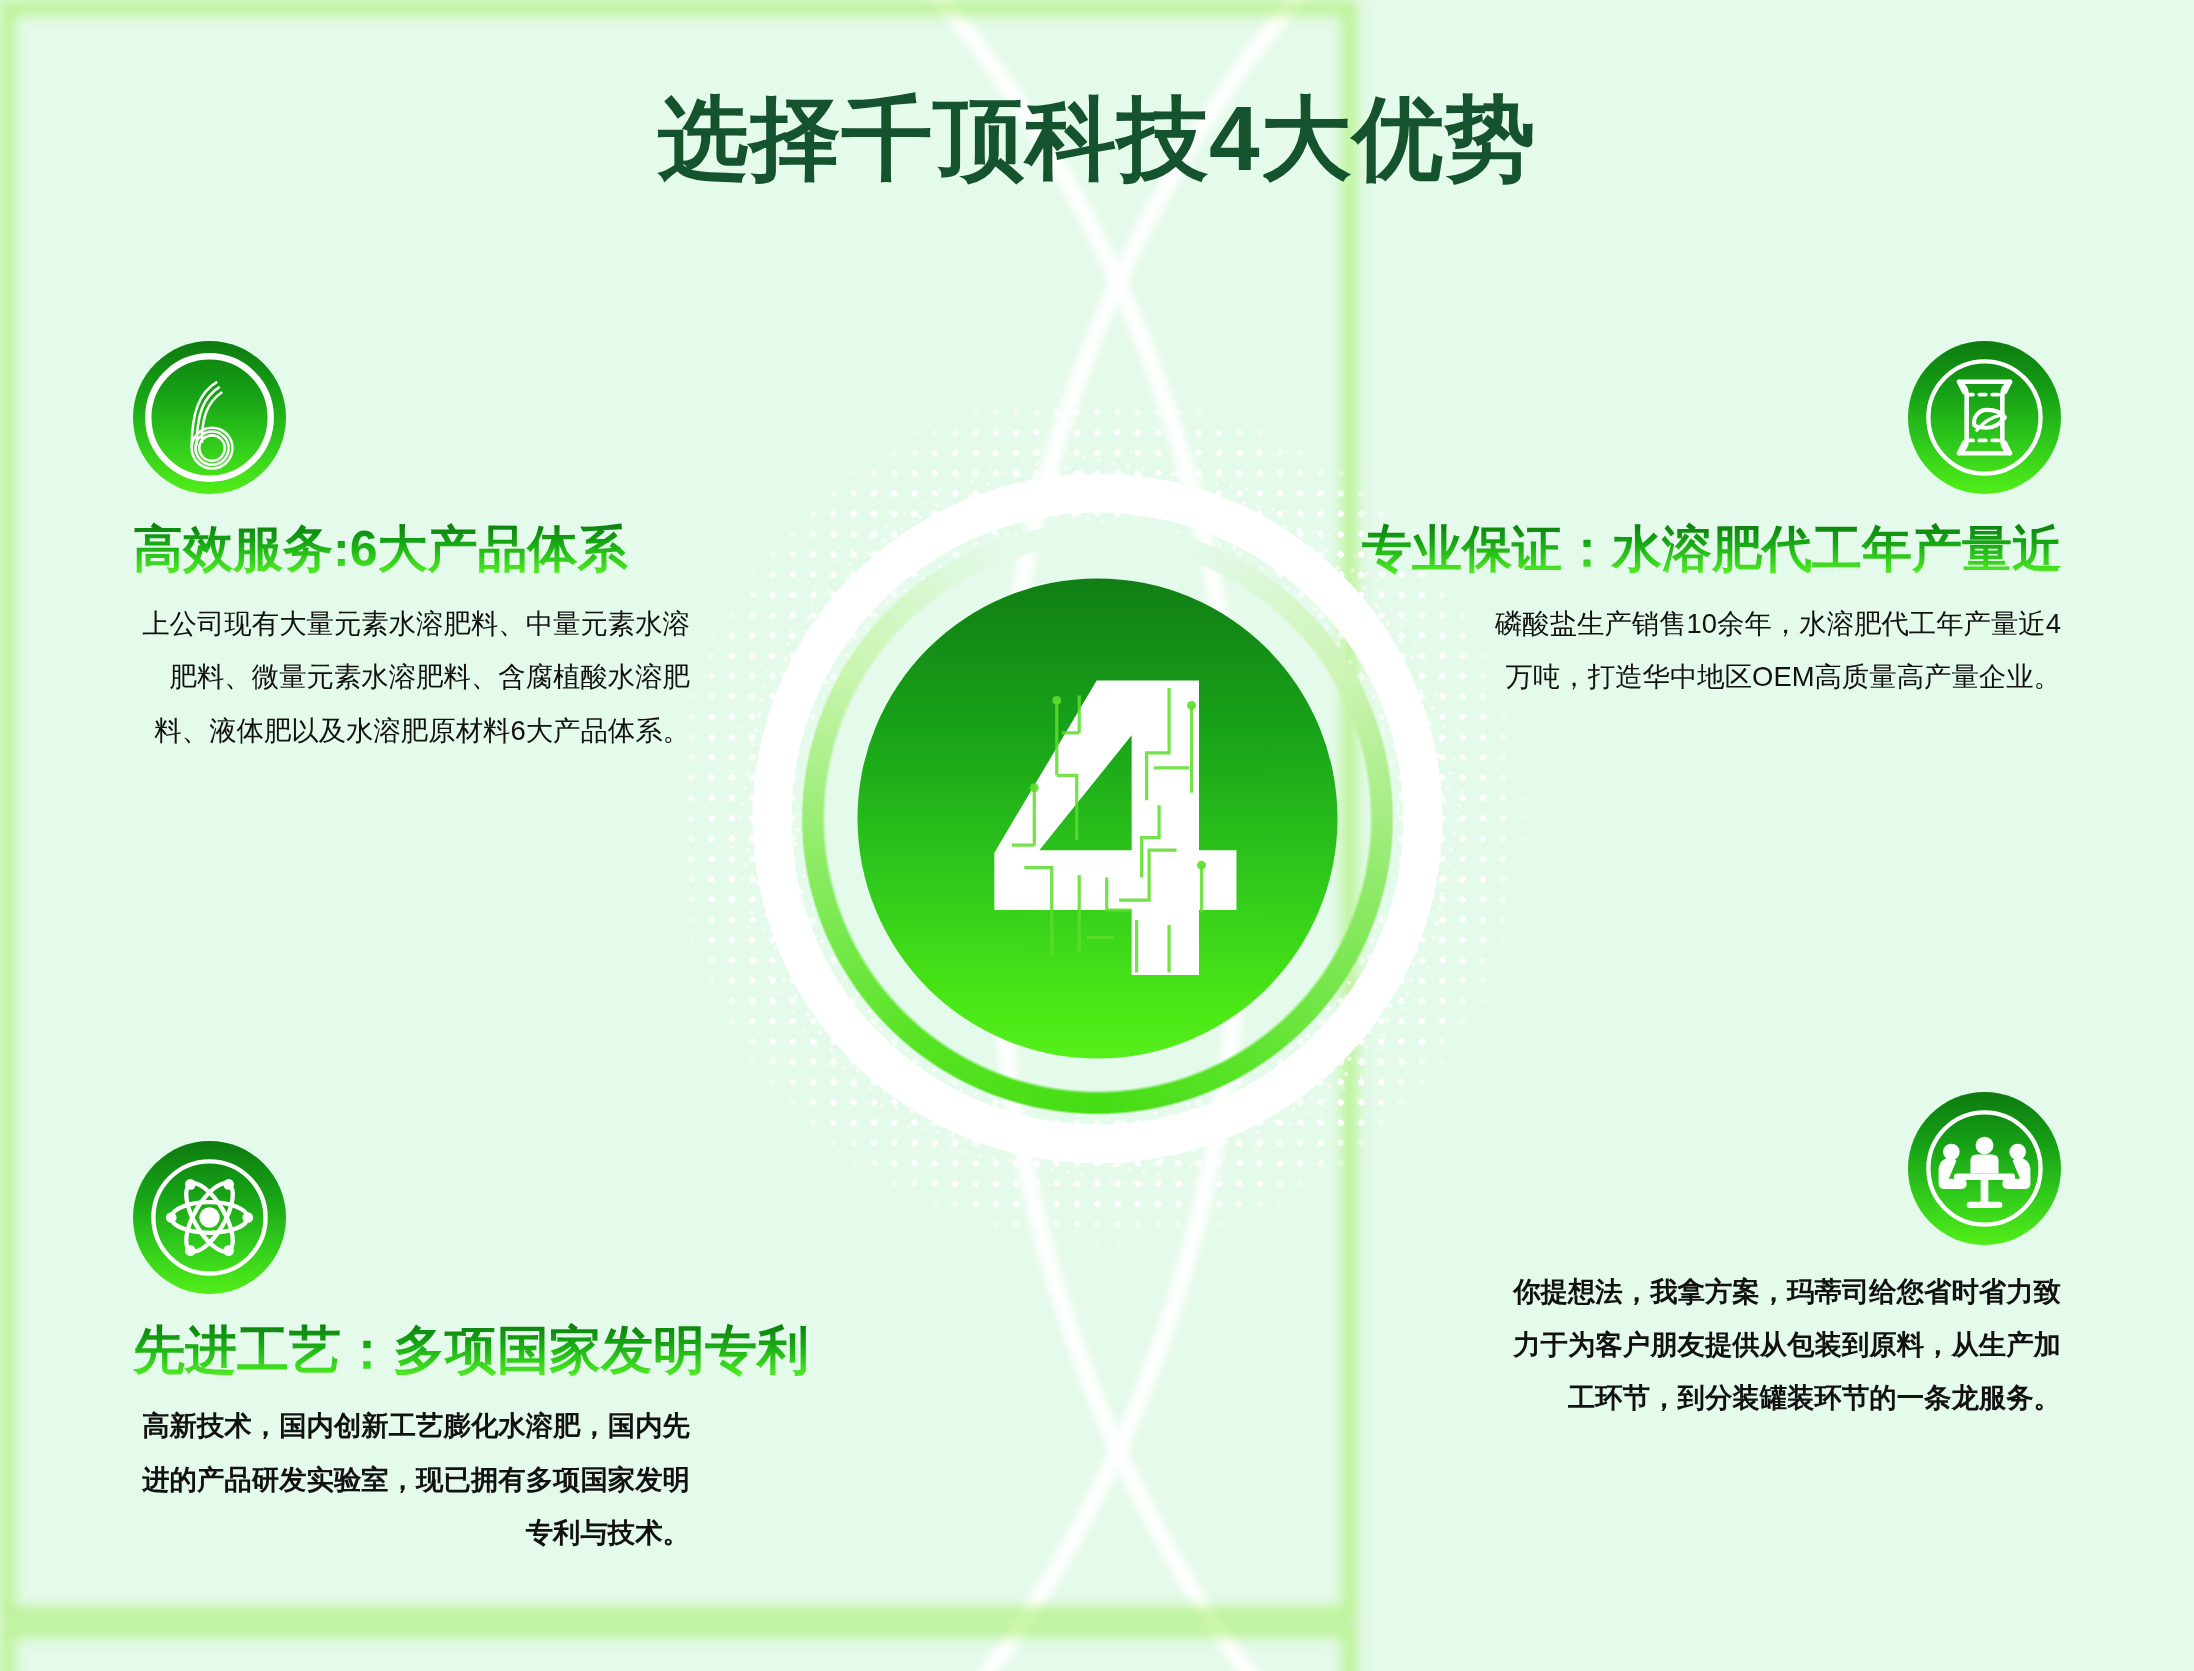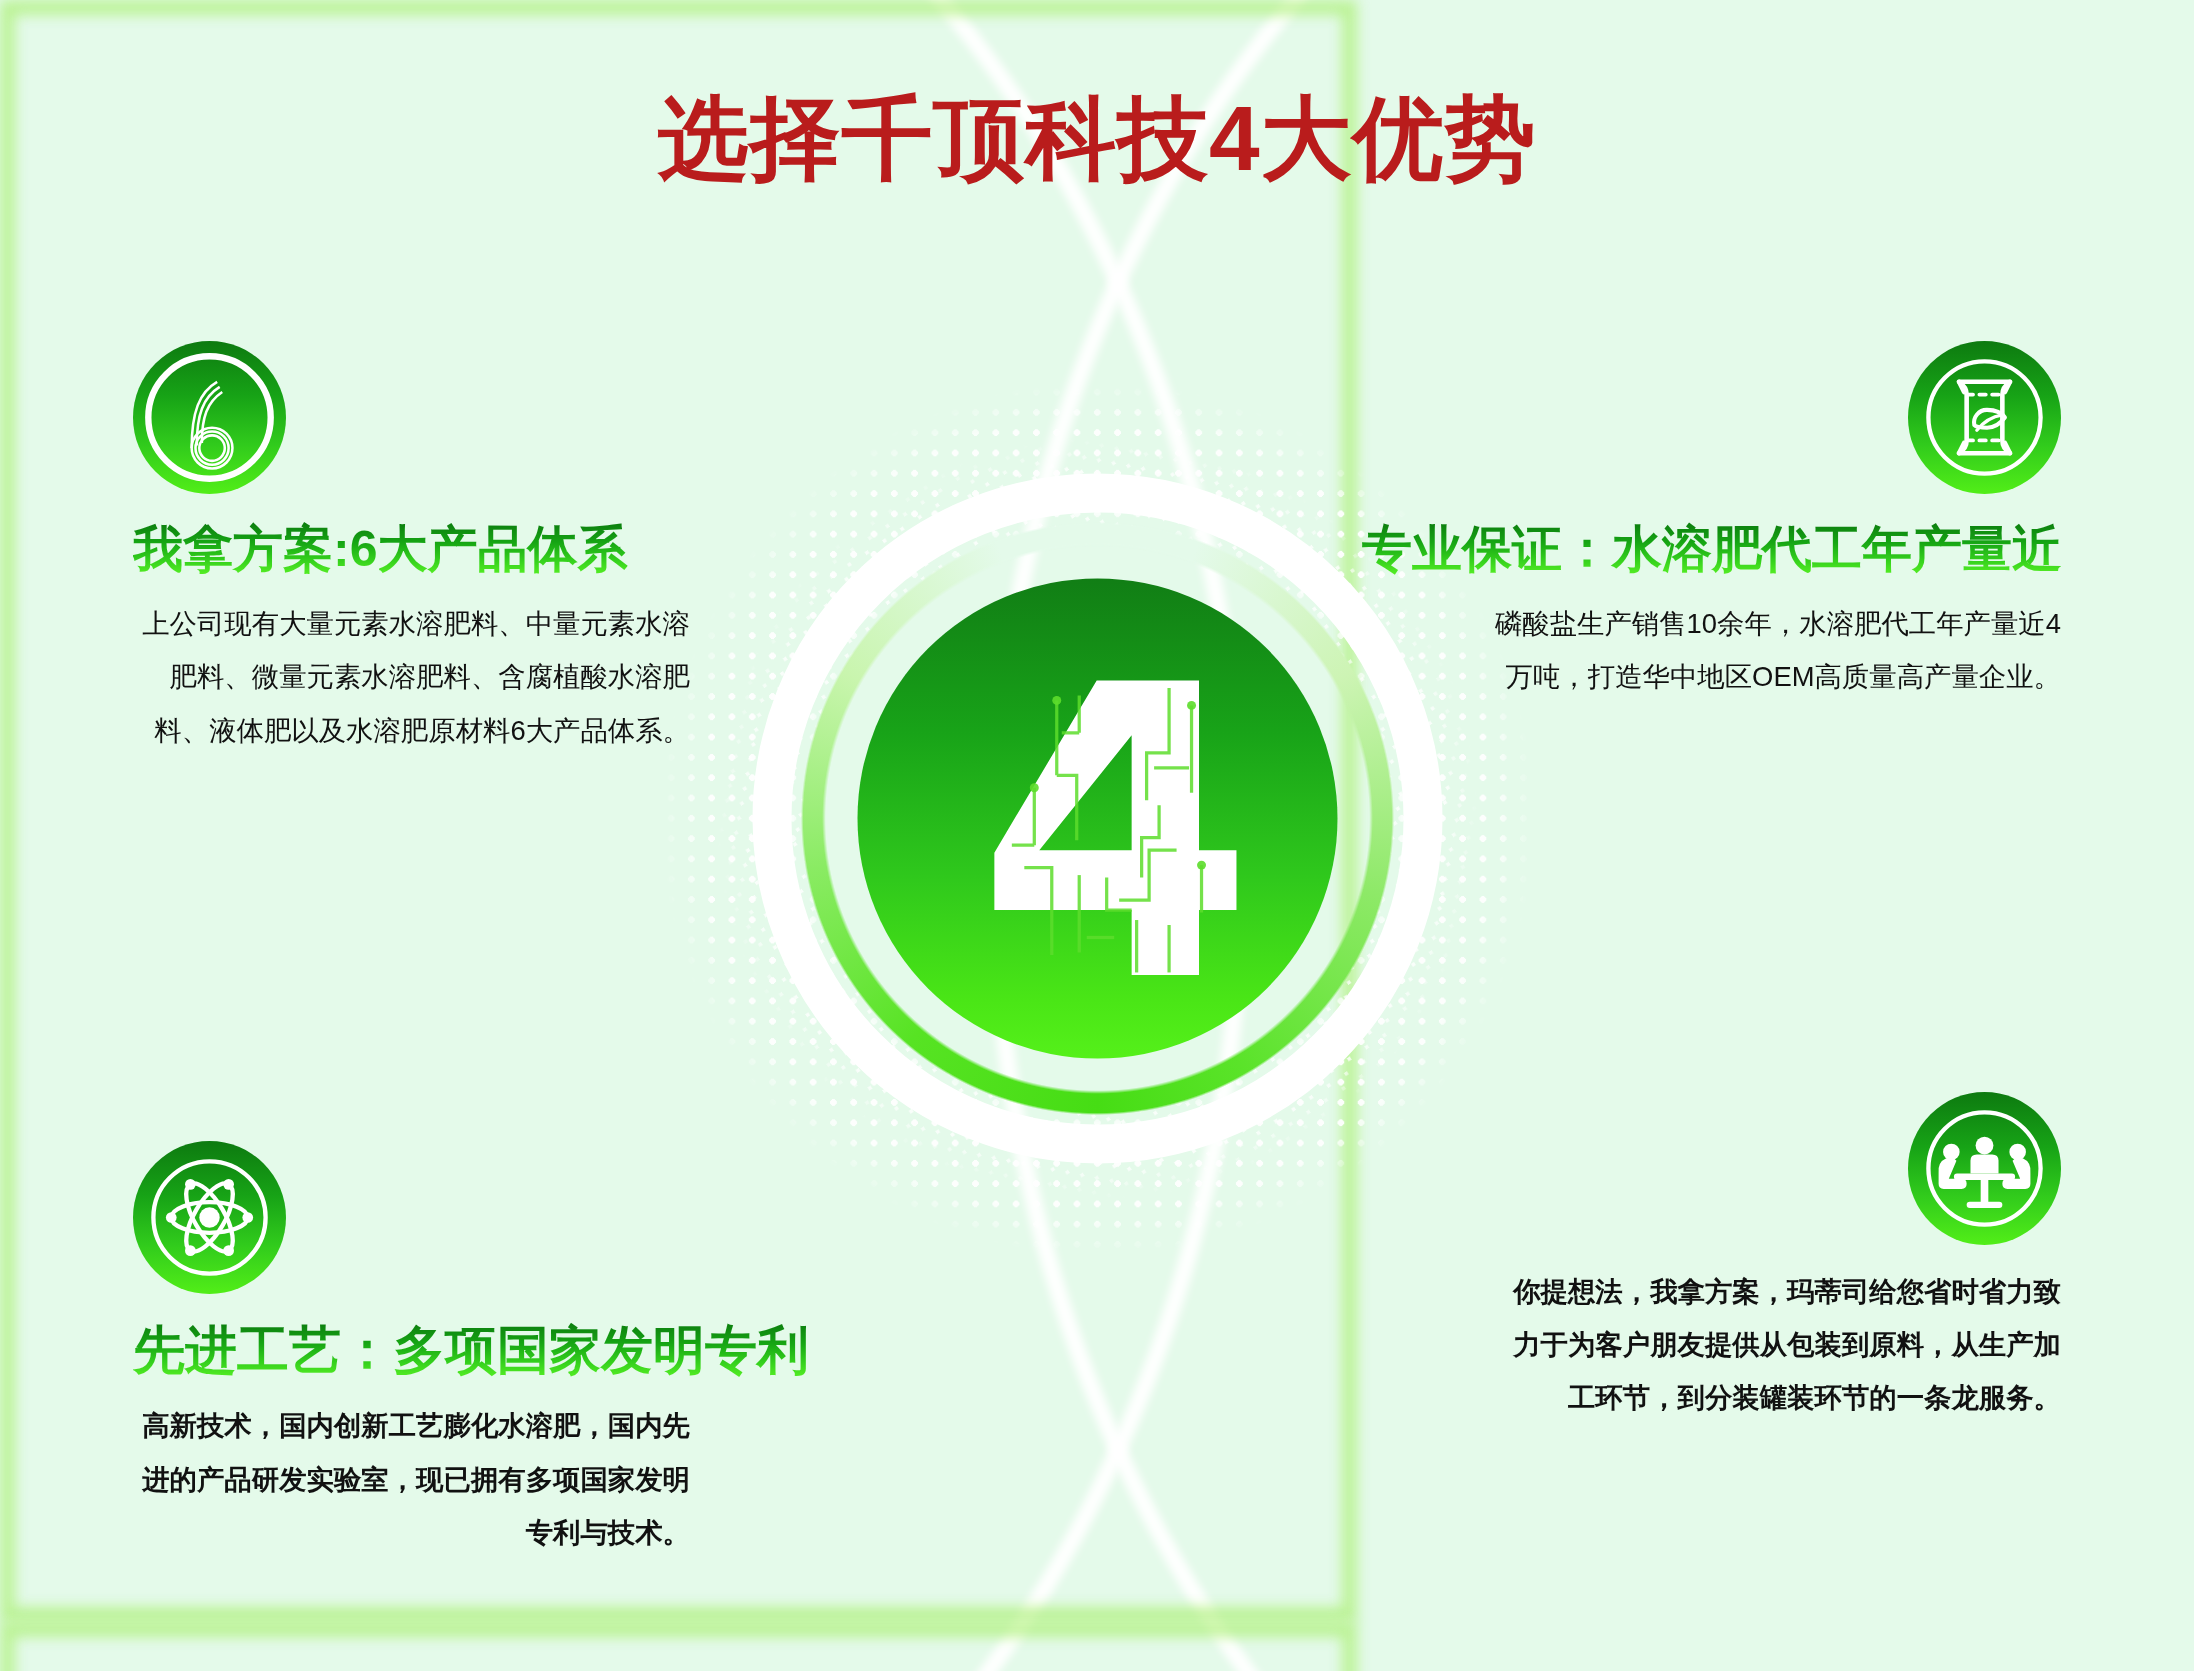--- a/index.html
+++ b/index.html
@@ -104,21 +104,21 @@
   }
   .core svg{width:78%;height:78%;display:block;}
 
   
   .title{
     position:absolute;top:93px;left:0;right:0;
     text-align:center;
     font-size:91px;line-height:1;
     font-weight:bold;
     letter-spacing:0.9px;
-    color:#b91c1c;
+    color:#14532d;
     z-index:5;
   }
 
   
   .card{position:absolute;z-index:4;width:699px;}
   .card.left{left:133px;text-align:left;}
   .card.right{right:133px;text-align:right;}
   .c-tl{top:341px;}
   .c-tr{top:341px;}
   .c-bl{top:1141px;}
@@ -213,21 +213,21 @@
         <path d="M46 84 a16 16 0 1 0 16 -16 a16 16 0 0 0 -16 16"></path>
         <path d="M49 84 a13 13 0 1 0 13 -13 a13 13 0 0 0 -13 13"></path>
         <path d="M52 84 a10 10 0 1 0 10 -10 a10 10 0 0 0 -10 10"></path>
         <path d="M46 84 C46 56 52 40 66 32"></path>
         <path d="M50 82 C50 58 55 44 68 36"></path>
         <path d="M54 80 C54 60 58 48 70 40"></path>
       </g>
       <path d="M44 60 h10 v14 h-10 z" fill="#fff" opacity="0"></path>
     </svg>
   </div>
-  <div class="head">我拿方案:6大产品体系</div>
+  <div class="head">高效服务:6大产品体系</div>
   <div class="body">上公司现有大量元素水溶肥料、中量元素水溶肥料、微量元素水溶肥料、含腐植酸水溶肥料、液体肥以及水溶肥原材料6大产品体系。</div>
 </div>
 
 <div class="card right c-tr">
   <div class="badge">
     <svg viewBox="0 0 120 120">
       <circle cx="60" cy="60" r="44" fill="none" stroke="#fff" stroke-width="3.4"></circle>
       <g fill="none" stroke="#fff" stroke-width="3.6" stroke-linejoin="round" stroke-linecap="round">
         <path d="M40 32 q6 4 6 10 v36 q0 6 -6 10 h40 q-6 -4 -6 -10 v-36 q0 -6 6 -10 z"></path>
         <path d="M40 32 l4 8 M80 32 l-4 8 M40 88 l4 -8 M80 88 l-4 -8"></path>

